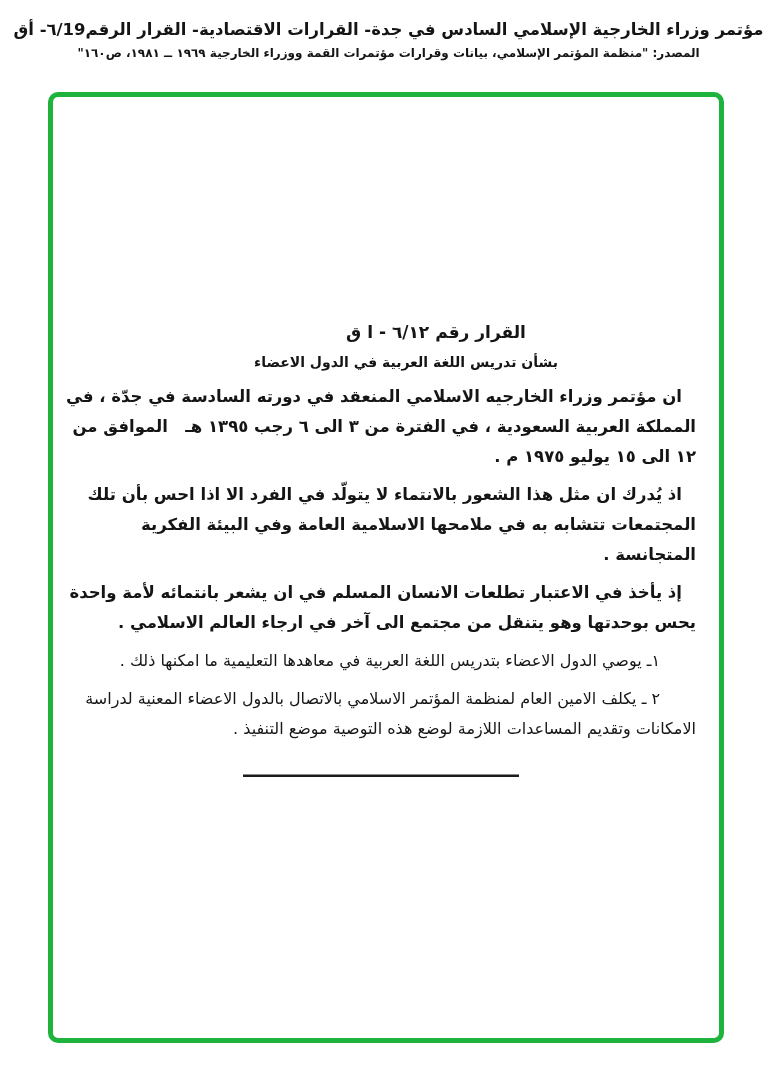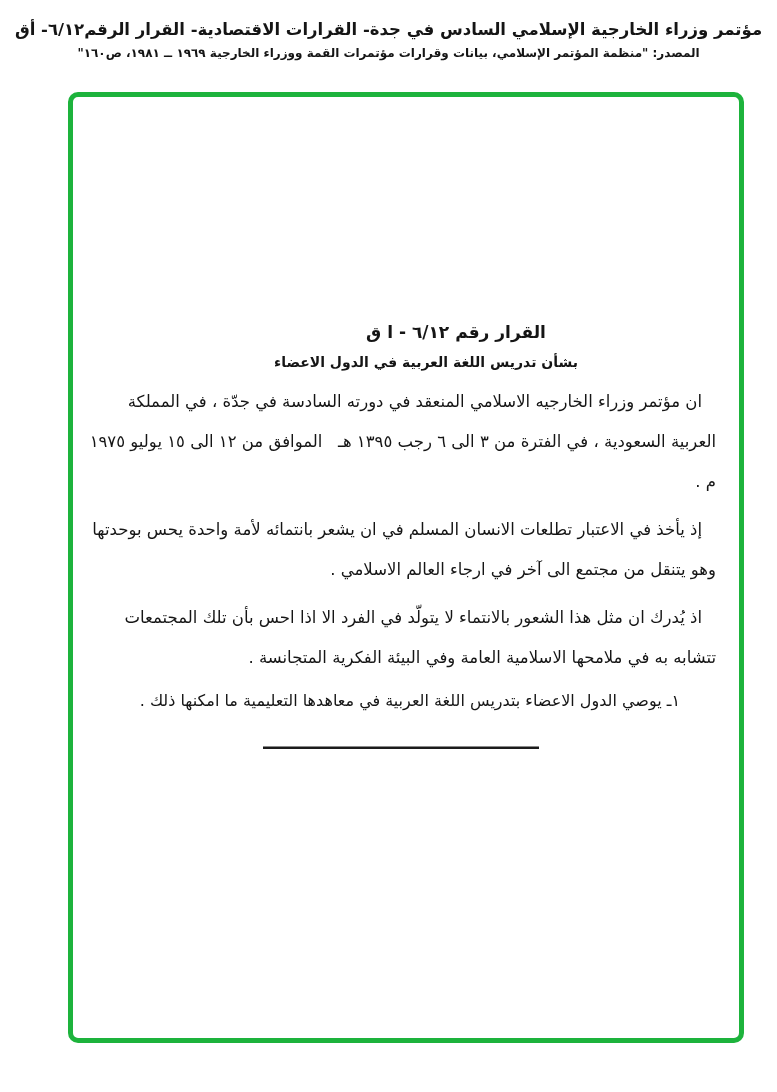--- a/index.html
+++ b/index.html
@@ -21,21 +21,21 @@
     font-weight: bold;
     letter-spacing: 0px;
   }
   .page-header .line2 {
     font-size: 12px;
     font-weight: bold;
     margin-top: 7px;
   }
   .border-box {
     position: absolute;
-    left: 68px; top: 92px;
+    left: 48px; top: 92px;
     width: 666px; height: 941px;
     border: 5px solid #1db33c;
     border-radius: 10px;
     background: #ffffff;
   }
   .content {
     direction: rtl;
     padding: 225px 23px 0 7px;
   }
   .title-number {
@@ -48,56 +48,58 @@
   .title-subject {
     text-align: center;
     font-size: 14px;
     font-weight: bold;
     transform: translateX(28px);
     margin: 0;
   }
   .body-text { margin-top: 12px; }
   .para {
     font-size: 16.5px;
-    line-height: 40px;
+    line-height: 30px;
     text-align: right;
     text-indent: 14px;
     margin: 0 0 8px 0;
+    font-weight: bold;
   }
   .item {
     font-size: 16px;
     line-height: 30px;
     text-align: right;
     text-indent: 36px;
     margin: 0 0 8px 0;
   }
   .divider {
     width: 276px;
     height: 2px;
     background: #1b1b1b;
     border-top: 1px solid #8a8a8a;
     margin: 30px 177px 0 auto;
   }
 </style>
 </head>
 <body>
 
 <header class="page-header">
-  <div class="line1">مؤتمر وزراء الخارجية الإسلامي السادس في جدة- القرارات الاقتصادية- القرار الرقم٦/١٢- أق</div>
+  <div class="line1">مؤتمر وزراء الخارجية الإسلامي السادس في جدة- القرارات الاقتصادية- القرار الرقم٦/19- أق</div>
   <div class="line2">المصدر: "منظمة المؤتمر الإسلامي، بيانات وقرارات مؤتمرات القمة ووزراء الخارجية ١٩٦٩ ــ ١٩٨١، ص١٦٠"</div>
 </header>
 
 <section class="border-box" style="border-color: rgb(29, 179, 60);">
   <div class="content">
     <div class="title-number">القرار رقم ٦/١٢ - ا ق</div>
     <div class="title-subject">بشأن تدريس اللغة العربية في الدول الاعضاء</div>
 
     <div class="body-text">
       <p class="para">ان مؤتمر وزراء الخارجيه الاسلامي المنعقد في دورته السادسة في جدّة ، في المملكة العربية السعودية ، في الفترة من ٣ الى ٦ رجب ١٣٩٥ هـ &nbsp; الموافق من ١٢ الى ١٥ يوليو ١٩٧٥ م .</p>
+      <p class="para">اذ يُدرك ان مثل هذا الشعور بالانتماء لا يتولّد في الفرد الا اذا احس بأن تلك المجتمعات تتشابه به في ملامحها الاسلامية العامة وفي البيئة الفكرية المتجانسة .</p>
       <p class="para">إذ يأخذ في الاعتبار تطلعات الانسان المسلم في ان يشعر بانتمائه لأمة واحدة يحس بوحدتها وهو يتنقل من مجتمع الى آخر في ارجاء العالم الاسلامي .</p>
-      <p class="para">اذ يُدرك ان مثل هذا الشعور بالانتماء لا يتولّد في الفرد الا اذا احس بأن تلك المجتمعات تتشابه به في ملامحها الاسلامية العامة وفي البيئة الفكرية المتجانسة .</p>
 
       <p class="item">١ـ يوصي الدول الاعضاء بتدريس اللغة العربية في معاهدها التعليمية ما امكنها ذلك .</p>
+      <p class="item">٢ ـ يكلف الامين العام لمنظمة المؤتمر الاسلامي بالاتصال بالدول الاعضاء المعنية لدراسة الامكانات وتقديم المساعدات اللازمة لوضع هذه التوصية موضع التنفيذ .</p>
     </div>
 
     <div class="divider"></div>
   </div>
 </section>
 
 </body></html>

